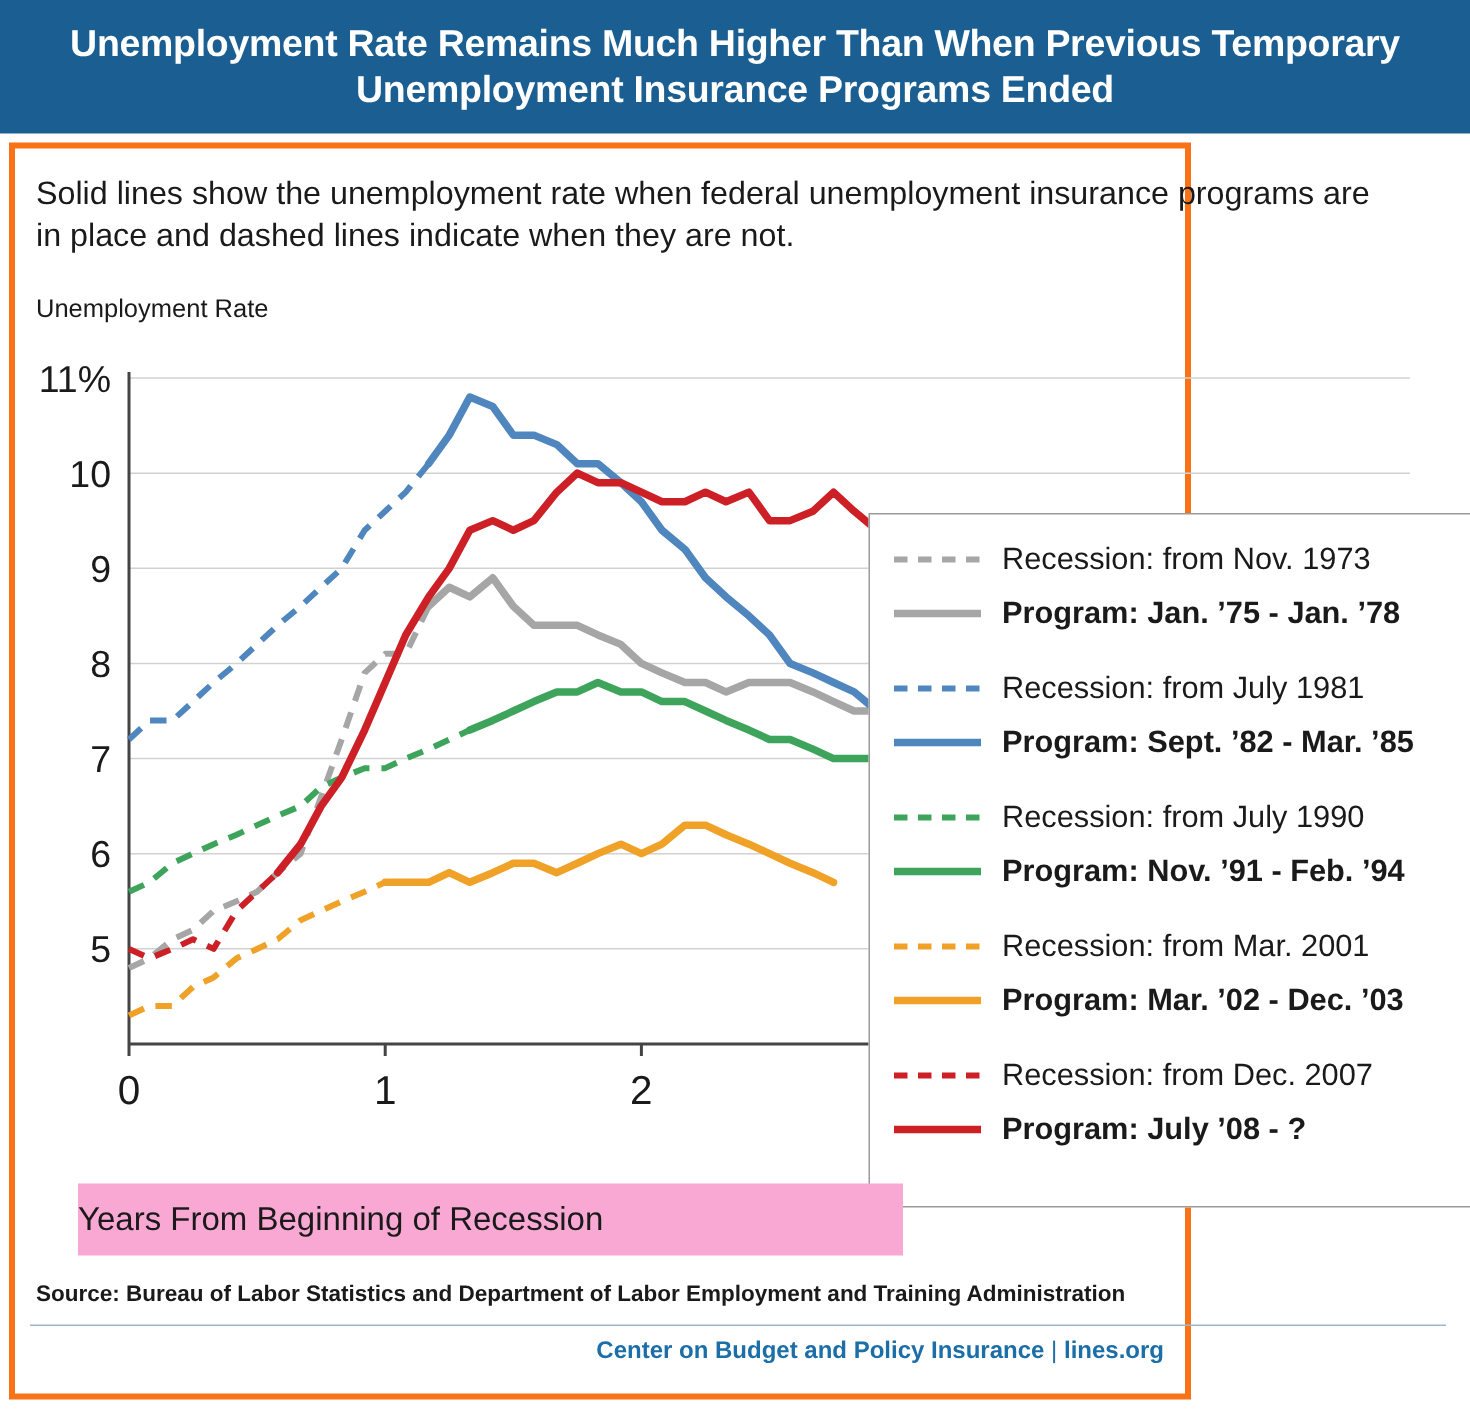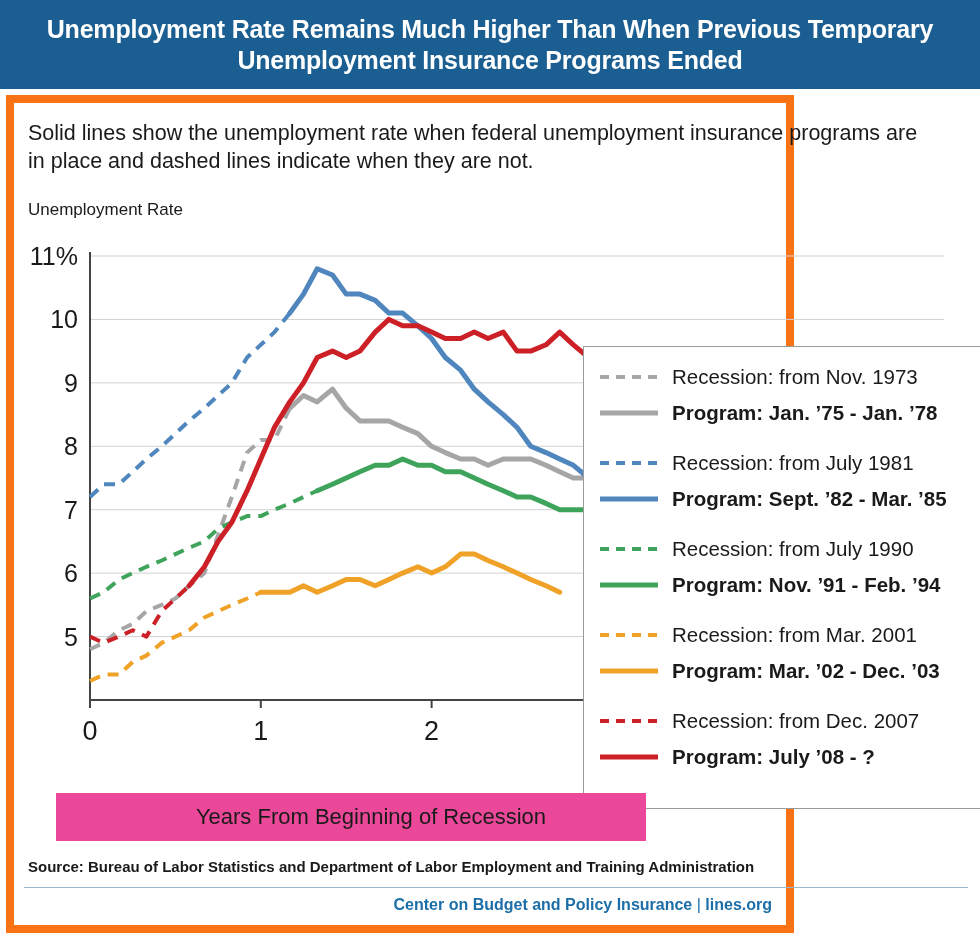--- a/index.html
+++ b/index.html
@@ -29,21 +29,21 @@
     font-size:25px;
     font-weight:bold;
     text-align:center;
     line-height:1.22;
     letter-spacing:-0.2px;
     width:940px;
   }
   
   .frame{
     position:absolute;left:6px;top:95px;width:788px;height:838px;
-    border:8px solid #f97316;
+    border:4px solid #f97316;
     box-sizing:border-box;
     background:#ffffff;
   }
   .subtitle{
     position:absolute;left:14px;top:16px;width:900px;
     font-size:21.5px;color:#1a1a1a;line-height:1.32;
   }
   .axis-title{
     position:absolute;left:14px;top:97px;
     font-size:17px;color:#1a1a1a;
@@ -72,22 +72,22 @@
     position:relative;
   }
   .swatch svg{display:block;}
   .legend-label{
     font-size:20.5px;color:#1a1a1a;white-space:nowrap;
   }
   .legend-label.bold{font-weight:bold;}
   
   .xlabel-box{
     position:absolute;left:42px;top:690px;width:550px;height:48px;
-    background:#ec4899;
-    display:flex;align-items:center;justify-content:center;padding-left:40px;
+    background:#f9a8d4;
+    display:flex;align-items:center;justify-content:flex-start;
   }
   .xlabel-box span{
     font-size:22px;color:#1a1a1a;
   }
   
   .source{
     position:absolute;left:14px;top:755px;width:920px;
     font-size:15px;color:#1a1a1a;font-weight:bold;
   }
   .rule{

